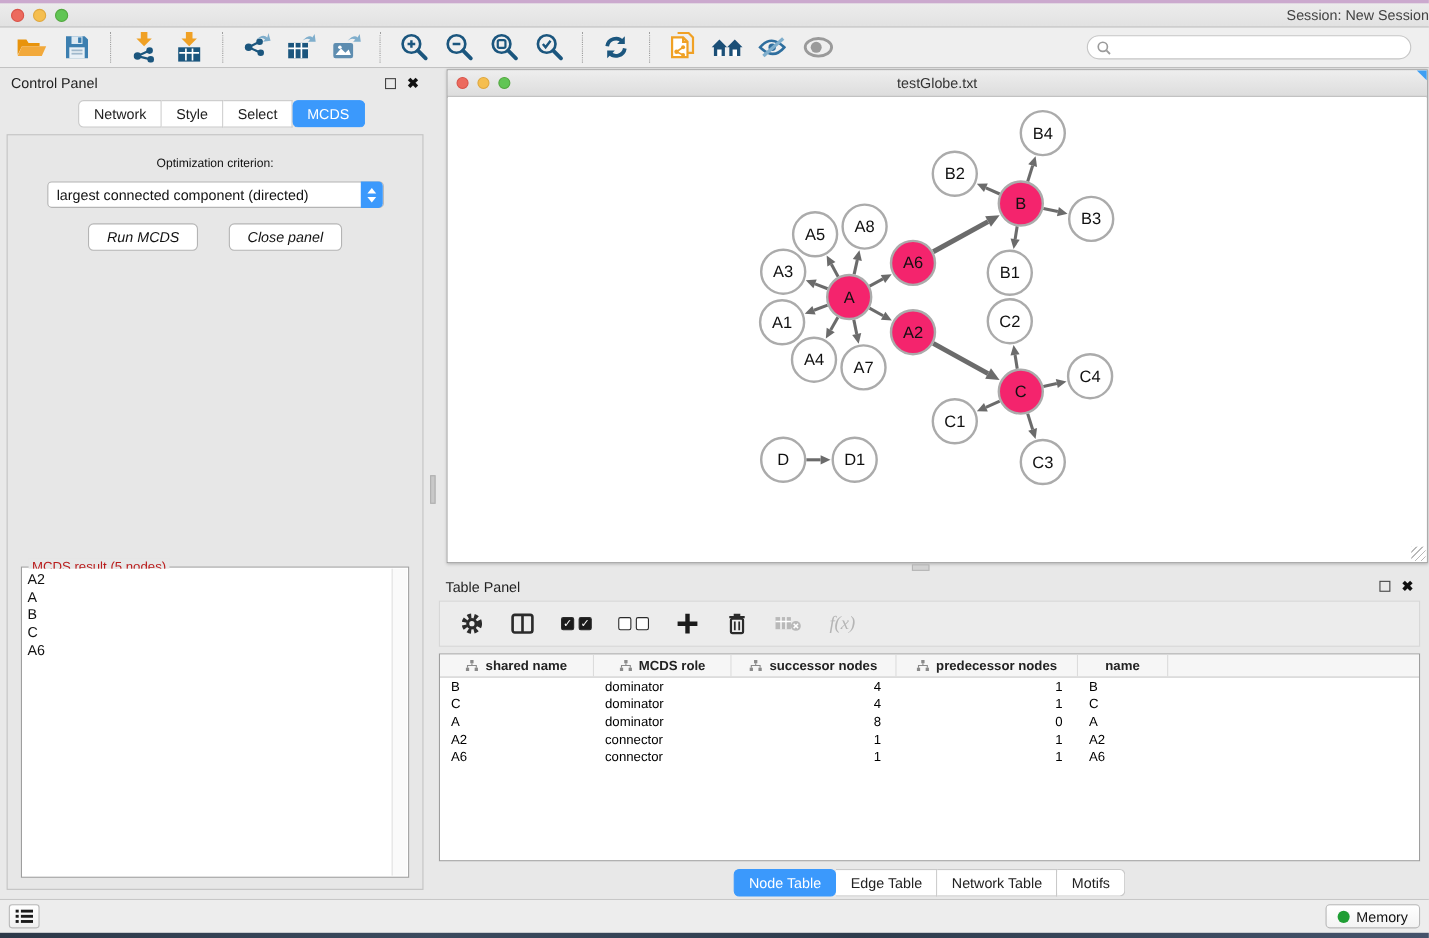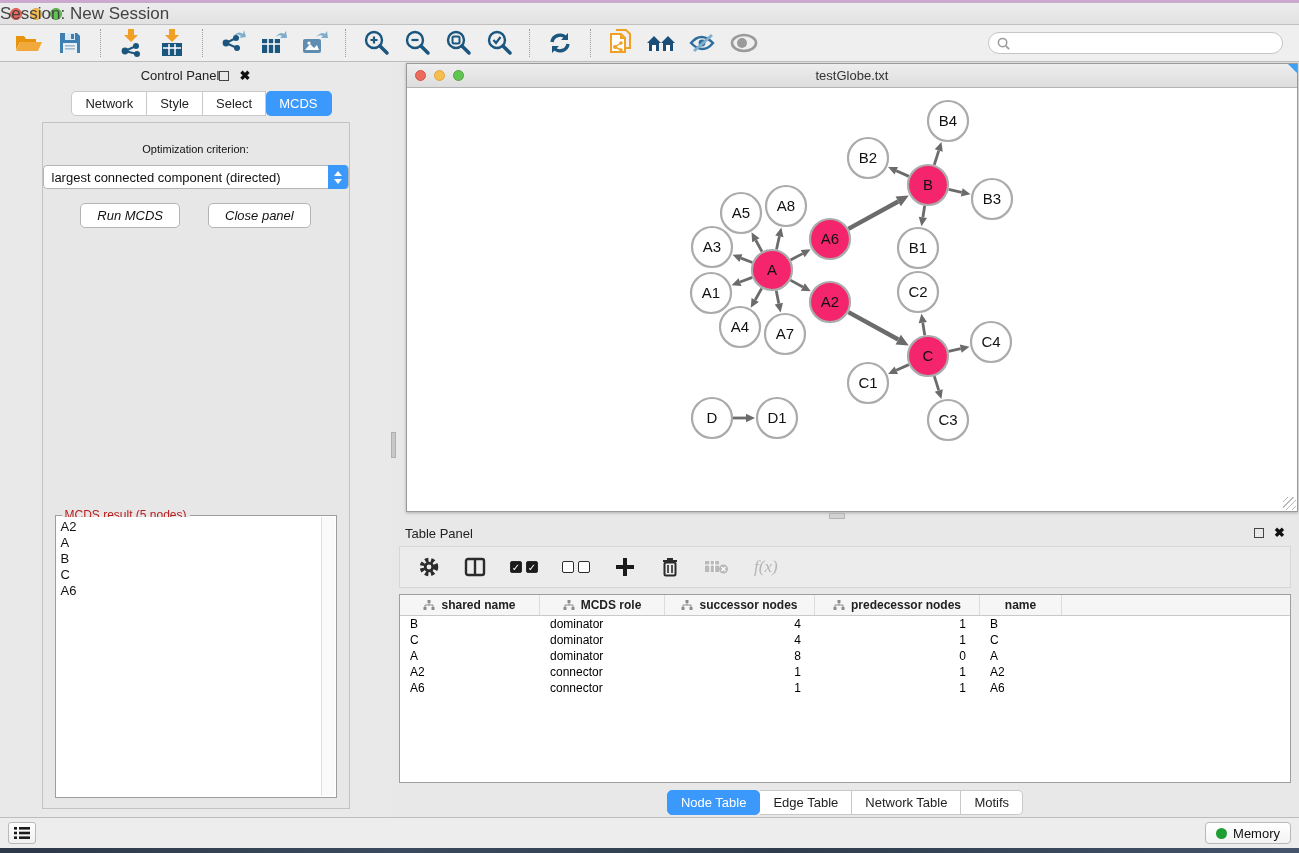--- a/index.html
+++ b/index.html
@@ -6,35 +6,35 @@
   html,body { width:1299px; height:853px; overflow:hidden; }
   body { font-family:"Liberation Sans", sans-serif; background:#E8E8E8; display:flex; flex-direction:column; }
 
   
   .titlebar { height:25px; background:linear-gradient(#ECECEC,#E2E2E2); border-top:3px solid #CBA9CE; border-bottom:1px solid #BFBFBF; position:relative; display:flex; align-items:center; }
   .traffic { display:flex; gap:8px; margin-left:10px; }
   .tl { width:12px; height:12px; border-radius:50%; }
   .tl.red { background:#EC6A5E; border:1px solid #D95349; }
   .tl.yellow { background:#F5BE4F; border:1px solid #DFA73E; }
   .tl.green { background:#61C554; border:1px solid #52A73F; }
-  .win-title { position:absolute; left:0; right:0; text-align:left; font-size:17px; color:#434343; }
+  .win-title { position:absolute; left:0; right:0; text-align:right; font-size:13px; color:#434343; }
 
   
   .toolbar { height:37px; background:#EFEFEF; border-bottom:1px solid #BDBDBD; display:flex; align-items:center; padding:0 12px; gap:7px; }
   .tb-btn { width:34px; height:30px; display:flex; align-items:center; justify-content:center; background:none; border:none; cursor:pointer; }
   .tb-sep { width:1px; height:28px; border-left:1px dotted #9E9E9E; margin:0 6px; }
   .tb-spacer { flex:1; }
   .searchbox { width:295px; height:22px; border:1px solid #C6C6C6; border-radius:11px; background:#fff; display:flex; align-items:center; padding:0 8px; margin-right:4px; }
   .searchbox input { border:none; outline:none; flex:1; font-size:12px; margin-left:5px; background:transparent; }
 
   
   .content { flex:1; display:flex; position:relative; background:#E8E8E8; }
 
   
-  .control-panel { width:391px; background:#E9E9E9; display:flex; flex-direction:column; position:relative;align-items:center; }
+  .control-panel { width:391px; background:#E9E9E9; display:flex; flex-direction:column; position:relative; }
   .panel-header { height:27px; display:flex; align-items:center; padding:0 10px; font-size:13px; color:#222; }
   .panel-header .ph-title { flex:1; }
   .ph-float { width:10px; height:10px; border:1.5px solid #444; background:transparent; margin-right:10px; cursor:pointer; }
   .ph-close { font-size:13px; font-weight:bold; color:#111; cursor:pointer; line-height:10px; }
   .seg-tabs { display:flex; justify-content:center; margin:2px 0 6px 0;padding-left:12px; }
   .seg-tab { font-size:13px; padding:4px 13px; background:#fff; border:1px solid #C9C9C9; border-left:none; color:#222; cursor:pointer; }
   .seg-tab:first-child { border-left:1px solid #C9C9C9; border-radius:5px 0 0 5px; }
   .seg-tab:last-child { border-radius:0 5px 5px 0; }
   .seg-tab.active { background:#3B99FC; border-color:#3B99FC; color:#fff; border-radius:5px; }
   .cp-body { flex:1; margin:0 6px 8px 6px; border:1px solid #C3C3C3; background:#E7E7E7; display:flex; flex-direction:column; position:relative; }

